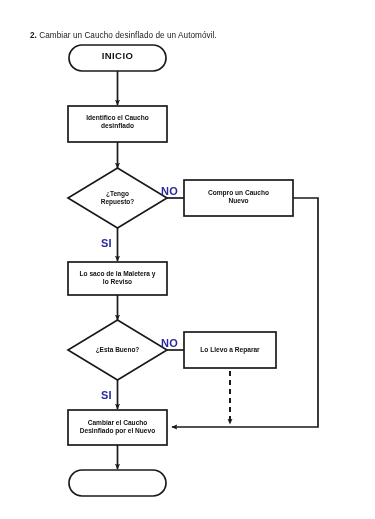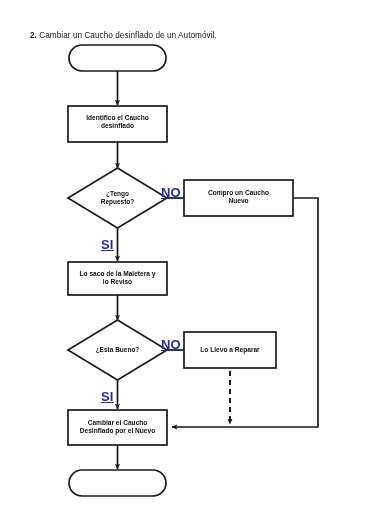--- a/index.html
+++ b/index.html
@@ -58,24 +58,23 @@
     font-weight: bold;
     letter-spacing: 0.4px;
   }
   .diamond-label {
     font-size: 6.5px;
     line-height: 8px;
     font-weight: bold;
   }
   .branch-label {
     position: absolute;
-    font-size: 13px;
+    font-size: 11px;
     font-weight: bold;
     color: #2a2a9e;
-    text-decoration: underline;
     letter-spacing: 0.2px;
   }
 </style>
 </head>
 <body>
 
 <div id="page">
 
   <div class="title">
     <span class="num">2.</span>
@@ -139,20 +138,21 @@
       <rect x="56" y="410" width="99" height="35" fill="#ffffff" stroke="#1a1a1a" stroke-width="1.7"></rect>
     </g>
 
     <line x1="105.5" y1="445" x2="105.5" y2="469" stroke="#1a1a1a" stroke-width="1.7" marker-end="url(#arrow)"></line>
 
     <g>
       <rect x="57" y="470" width="97" height="26" rx="13" ry="13" fill="#ffffff" stroke="#1a1a1a" stroke-width="1.7"></rect>
     </g>
   </svg>
 
+  <div class="node-label terminal-label" style="left:57px; top:52px; width:97px;">INICIO</div>
 
   <div class="node-label" style="left:58px; top:114px; width:95px;">Identifico el Caucho
 desinflado</div>
 
   <div class="node-label diamond-label" style="left:68px; top:190px; width:75px;">¿Tengo
 Repuesto?</div>
 
   <div class="node-label" style="left:174px; top:189px; width:105px;">Compro un Caucho
 Nuevo</div>
 

